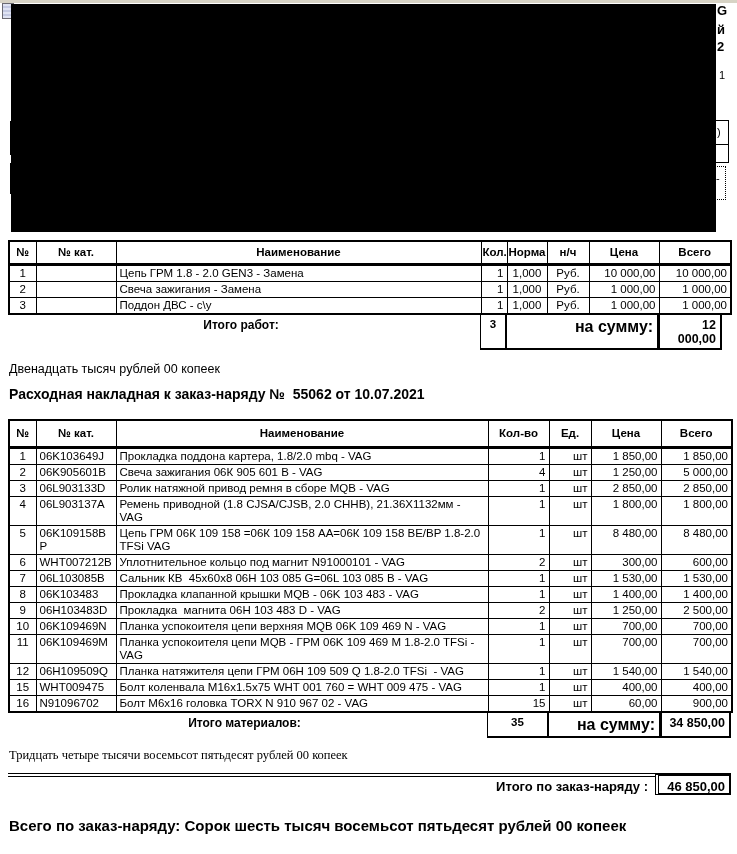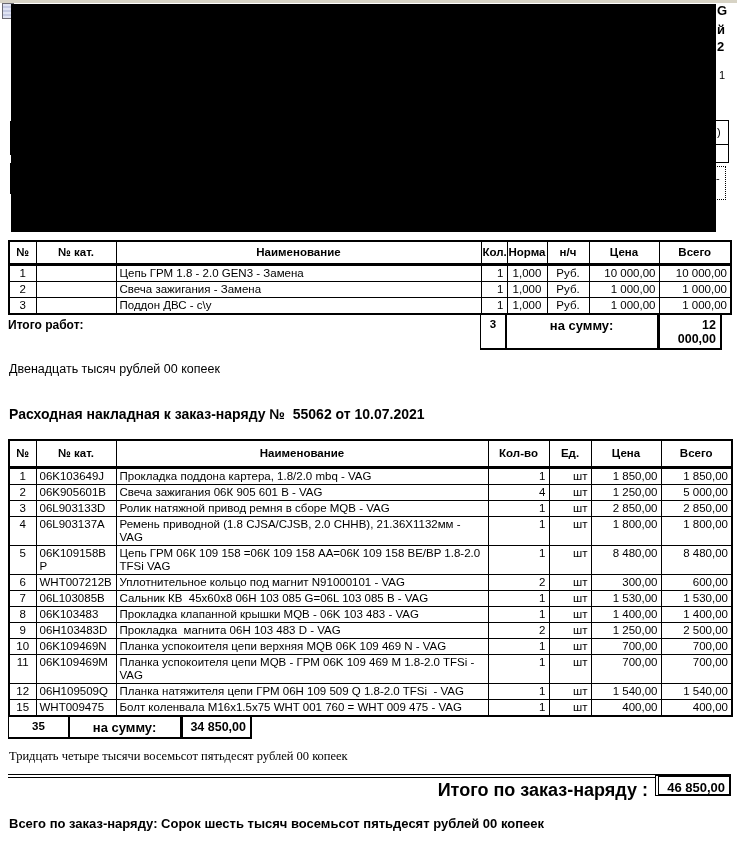--- a/index.html
+++ b/index.html
@@ -36,43 +36,43 @@
   table.doc-table td {
     border:1px solid #000; font-size:11.5px; line-height:13px;
     padding:1px 3px; vertical-align:top;
     white-space:pre-wrap; overflow-wrap:anywhere;
   }
   table.mat-table th { padding:6px 1px; }
   td.c { text-align:center; }
   td.r { text-align:right; }
   
   .tfoot-row { display:flex; margin-left:8px; font-weight:bold; }
-  .ft-label { text-align:left; padding:3px 6px 0 0; font-size:12px; }
+  .ft-label { text-align:center; padding:3px 6px 0 0; font-size:12px; }
   .ft-box {
     border:1px solid #000; border-top:none; border-bottom:2px solid #000;
     font-size:11.5px; padding:3px 3px 2px 3px; text-align:center;
   }
-  .ft-sum { text-align:center; padding-right:4px; font-size:13px; }
+  .ft-sum { text-align:right; padding-right:4px; font-size:16px; }
   .ft-total { border-width:2px; border-top:none; text-align:right; font-size:12.5px; padding-right:4px; }
   
   .amount-words { margin:12px 0 0 9px; font-size:12.5px; }
-  .inv-heading { margin:30px 0 0 9px; font-size:14px; font-weight:bold; white-space:pre-wrap; }
+  .inv-heading { margin:10px 0 0 9px; font-size:14px; font-weight:bold; white-space:pre-wrap; }
   .summary-divider {
     margin:10px 0 0 8px; width:723px; height:4px;
     border-top:1px solid #000; border-bottom:1px solid #000;
   }
   .summary-row {
     display:flex; justify-content:flex-end; width:723px; margin:-3px 0 0 8px;
   }
-  .total-label { font-weight:bold; font-size:18px; padding:5px 7px 0 0; }
+  .total-label { font-weight:bold; font-size:13px; padding:5px 7px 0 0; }
   .total-box {
     border:2px solid #000; border-left:4px double #000; width:76px; height:21px;
     font-weight:bold; font-size:13px; text-align:right; padding:3px 4px 0 0; background:#fff;
   }
-  .grand-words { margin:15px 0 0 9px; font-weight:bold; font-size:13px; }
+  .grand-words { margin:22px 0 0 9px; font-weight:bold; font-size:15px; }
 </style>
 </head>
 <body>
 
 <div class="top-area">
   <div class="top-strip"></div>
   <div class="page-icon"></div>
 
   <div class="frag-box" style="left:10px; top:121px; width:7px; height:34px;"></div>
   <div class="frag-box" style="left:10px; top:163px; width:7px; height:31px;"></div>
@@ -290,23 +290,33 @@
     </tr>
     <tr>
       <td class="c">15</td>
       <td>WHT009475</td>
       <td>Болт коленвала М16х1.5х75 WHT 001 760 = WHT 009 475 - VAG</td>
       <td class="r">1</td>
       <td class="r">шт</td>
       <td class="r">400,00</td>
       <td class="r">400,00</td>
     </tr>
+    <tr>
+      <td class="c">16</td>
+      <td>N91096702</td>
+      <td>Болт М6х16 головка TORX N 910 967 02 - VAG</td>
+      <td class="r">15</td>
+      <td class="r">шт</td>
+      <td class="r">60,00</td>
+      <td class="r">900,00</td>
+    </tr>
   </tbody>
 </table>
 <div class="tfoot-row" style="width:723px;">
+  <div class="ft-label" style="width:479px;">Итого материалов:</div>
   <div class="ft-box" style="width:61px;">35</div>
   <div class="ft-box ft-sum" style="width:112px;">на сумму:</div>
   <div class="ft-box ft-total" style="width:71px;">34 850,00</div>
 </div>
 
 <div class="amount-words" style="margin-top:10px;font-family:Liberation Serif, serif;">Тридцать четыре тысячи восемьсот пятьдесят рублей 00 копеек</div>
 
 <div class="summary-divider"></div>
 <div class="summary-row">
   <div class="total-label">Итого по заказ-наряду :</div>

